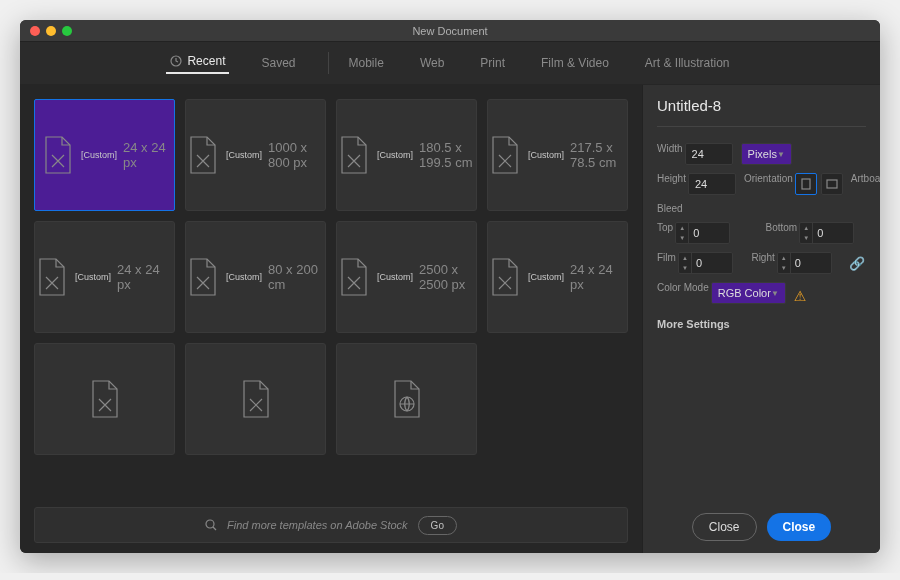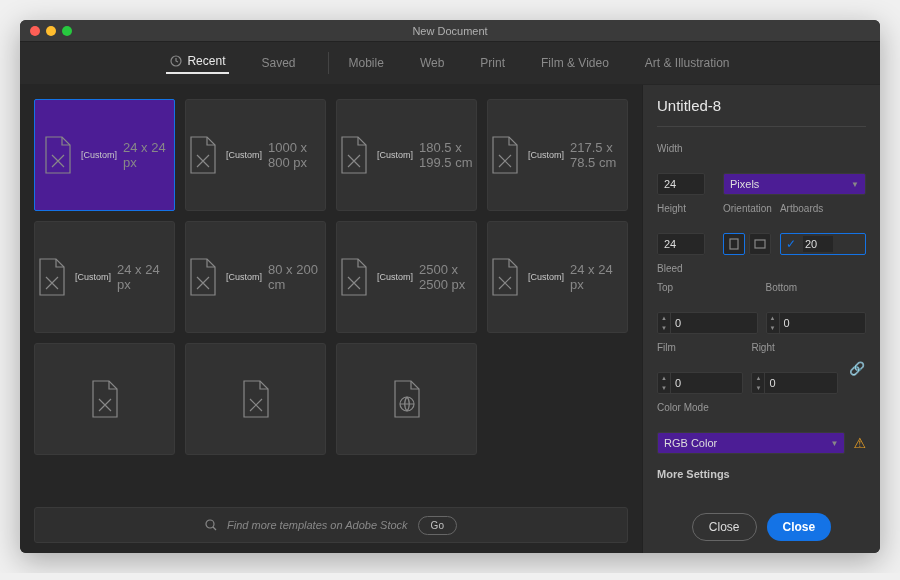--- a/index.html
+++ b/index.html
@@ -24,21 +24,21 @@
 .card-icon{width:34px;height:42px;position:relative}
 .card-name{color:#c8c8c8;font-size:9px}
 .card-dim{color:#888;font-size:13px}
 .stockbar{margin-top:10px;background:#2f2f2f;border:1px solid #3a3a3a;border-radius:3px;height:36px;display:flex;align-items:center;justify-content:center;gap:10px;color:#888;font-size:11px;font-style:italic}
 .go-btn{border:1px solid #666;color:#c0c0c0;font-size:10px;padding:3px 12px;border-radius:10px;font-style:normal;cursor:pointer}
 .right{width:238px;background:#323232;padding:12px 14px;display:flex;flex-direction:column;gap:8px;font-size:11px;color:#a0a0a0;border-left:1px solid #222}
 .preset-head{font-size:9px;letter-spacing:.5px;color:#989898;margin-bottom:2px}
 .docname{color:#e8e8e8;font-size:15px;border-bottom:1px solid #444;padding-bottom:12px;margin-bottom:8px}
 .lbl{font-size:10px;color:#989898}
 .row{display:flex;gap:8px;align-items:flex-end}
-.col{display:flex;flex-direction:column;gap:19px}
+.col{display:flex;flex-direction:row;gap:2px}
 .input{background:#262626;border:1px solid #3a3a3a;color:#ddd;font-size:11px;padding:4px 6px;border-radius:2px;width:100%}
 .input.sm{width:48px}
 .sel{background:#4c1d95;border:1px solid #3a3a3a;color:#ddd;font-size:11px;padding:4px 6px;border-radius:2px;display:flex;justify-content:space-between;align-items:center;cursor:pointer}
 .orient{display:flex;gap:4px}
 .orient-btn{width:22px;height:22px;background:#262626;border:1px solid #3a3a3a;border-radius:2px;display:flex;align-items:center;justify-content:center;cursor:pointer}
 .orient-btn.on{border-color:#1473e6}
 .ab{display:flex;align-items:center;gap:4px;border:1px solid #1473e6;border-radius:2px;padding:2px}
 .ab .chk{width:16px;height:16px;display:flex;align-items:center;justify-content:center;color:#1473e6;font-size:12px}
 .ab input{background:#262626;border:none;color:#ddd;width:30px;font-size:11px;padding:2px}
 .bleed-row{display:flex;gap:8px}
@@ -280,21 +280,21 @@
                 <div class="spin-btn">▼</div>
               </div>
               <input value="0" style="">
             </div>
         </div>
         <span class="link-ic">🔗</span>
       </div>
 
       <div class="col">
         <span class="lbl">Color Mode</span>
-        <div class="row" style="align-items:center">
+        <div class="row" style="align-items:flex-end">
           <div class="sel" style="flex:1">
             <span>RGB Color</span>
             <span class="chev">▼</span>
           </div>
           <span class="warn">⚠</span>
         </div>
       </div>
 
       <div class="more">More Settings</div>
 

